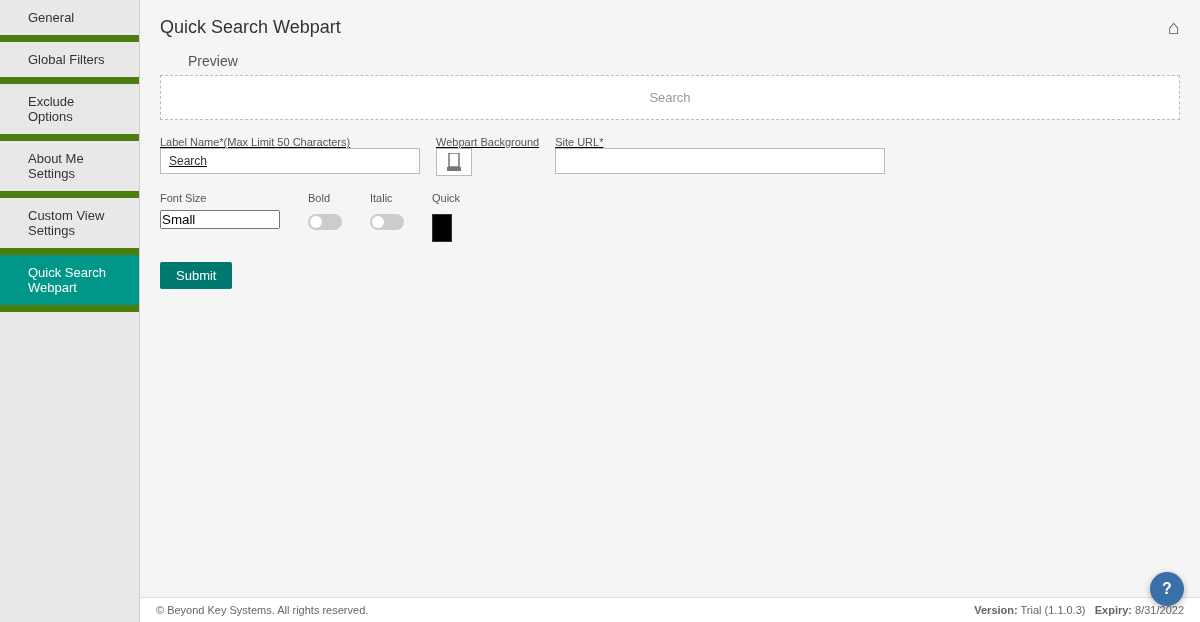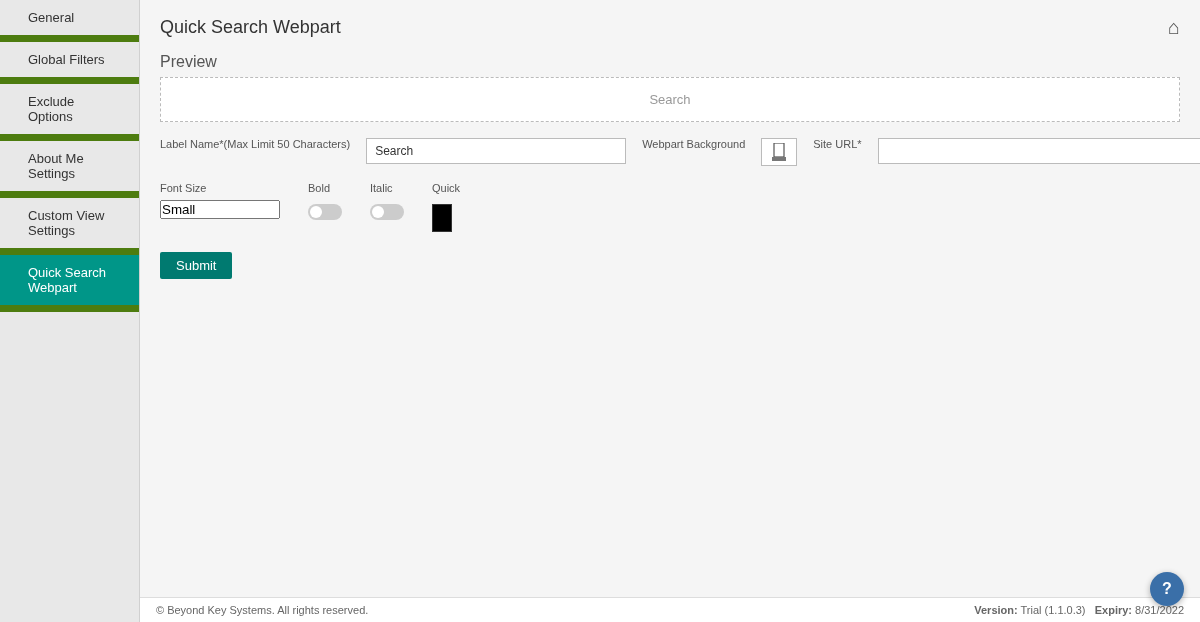--- a/index.html
+++ b/index.html
@@ -54,44 +54,46 @@
       font-size: 18px;
       font-weight: normal;
       color: #333;
       margin-bottom: 14px;
       display: flex;
       align-items: center;
       justify-content: space-between;
     }
     
     .section-label {
-      font-size: 16px;
+      font-size: 14px;
       color: #555;
       margin-bottom: 6px;
+      margin-left: 28px;
     }
     .preview-box {
       border: 1px dashed #bbb;
       background: #fff;
       padding: 14px;
       text-align: center;
       margin-bottom: 16px;
       color: #999;
       font-size: 13px;
     }
     
     .form-row {
       display: flex;
       gap: 16px;
       margin-bottom: 16px;
       align-items: flex-start;
     }
     .form-group {
       display: flex;
-      flex-direction: row;
-      gap: 16px;
+      flex-direction: column;
+      gap: 0;
+      text-decoration: underline;
     }
     .form-group label {
       font-size: 11px;
       color: #555;
       white-space: nowrap;
     }
     .form-group input[type="text"] {
       border: 1px solid #bbb;
       padding: 5px 8px;
       font-size: 12px;

